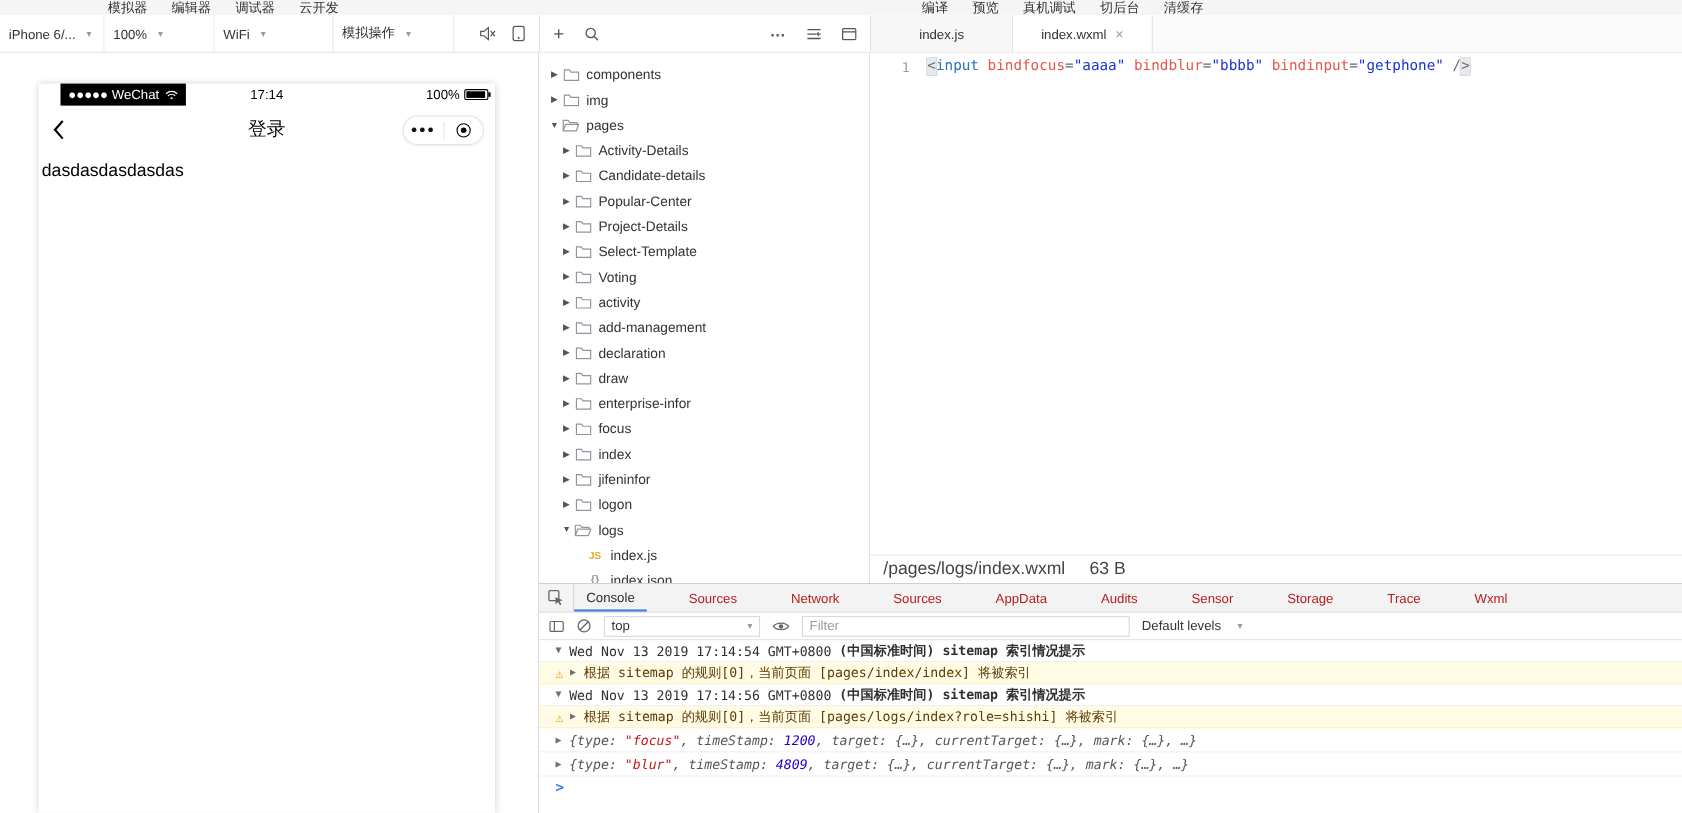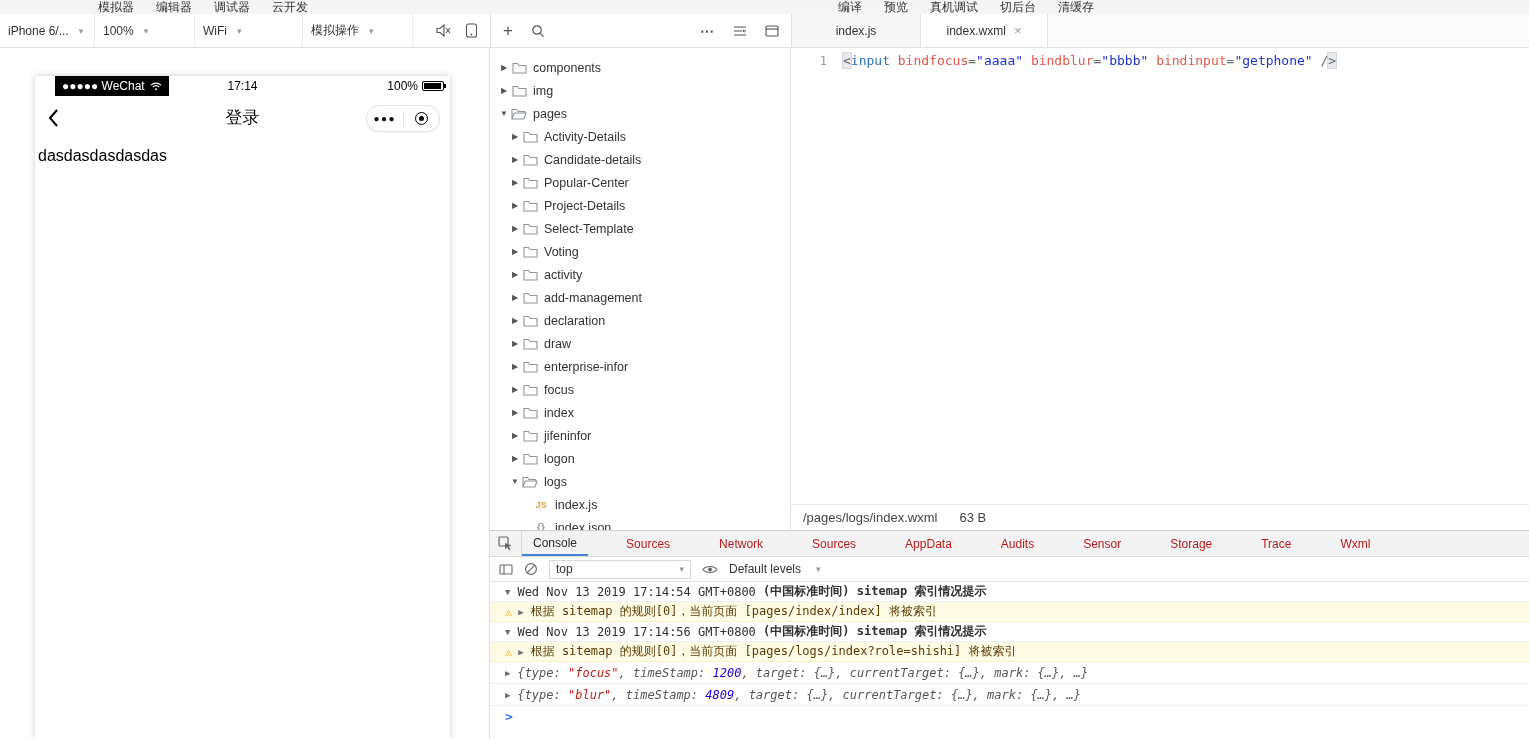--- a/index.html
+++ b/index.html
@@ -82,21 +82,21 @@
   .gutter { width:52px; text-align:right; padding-right:16px; color:#9a9a9a; font-size:12px; flex:none; }
   .code-line { white-space:pre; }
   .tok-tag   { color:#2973b7; }
   .tok-attr  { color:#e4564a; }
   .tok-value { color:#1a32d1; }
   .tok-punct { color:#6a6a6a; }
   .tok-plain { color:#333; }
   .tok-hl { background:#e6e9ee; outline:1px solid #d3d8de; }
   .editor-status { position:absolute; left:0; bottom:0; width:100%; height:26px; background:#fff;
                    border-top:1px solid #e8e8e8; display:flex; align-items:center; padding-left:12px;
-                   font-size:13px; color:#444; }
+                   font-size:16px; color:#444; }
   .editor-status .size { margin-left:22px; color:#444; }
 
   
   .debugger { position:absolute; left:490px; top:530px; width:1039px; height:209px; background:#fff;
               border-top:1px solid #cfcfcf; }
   .dbg-tabbar { height:26px; background:#f3f3f3; border-bottom:1px solid #d6d6d6; display:flex; align-items:stretch; }
   .inspect-btn { width:32px; display:flex; align-items:center; justify-content:center;
                  border-right:1px solid #d6d6d6; cursor:pointer; }
   .dbg-tab { padding:0 11px; display:flex; align-items:center; font-size:12px; color:#b91c1c; cursor:pointer; }
   .dbg-tab.active { color:#2a2a2a; border-bottom:2px solid #4684d8; }
@@ -500,20 +500,21 @@
       <div class="ctx-select">
         <span>top</span>
         <span class="chev">▾</span>
       </div>
       <span class="icon-btn">
         <svg width="16" height="11" viewBox="0 0 16 11">
             <path d="M1 5.5C4 1.5 12 1.5 15 5.5 12 9.5 4 9.5 1 5.5z" fill="none" stroke="#666" stroke-width="1.1"></path>
             <circle cx="8" cy="5.5" r="2" fill="#666"></circle>
           </svg>
       </span>
+      <input class="filter-input" placeholder="Filter" style="">
       <div class="levels">
         <span>Default levels</span>
         <span class="chev">▾</span>
       </div>
     </div>
     <div class="console-msgs" id="console-messages">
         <div class="msg group">
           <span class="tri">▼</span>
           <span>Wed Nov 13 2019 17:14:54 GMT+0800 </span>
           <span class="bold">(中国标准时间)</span>

